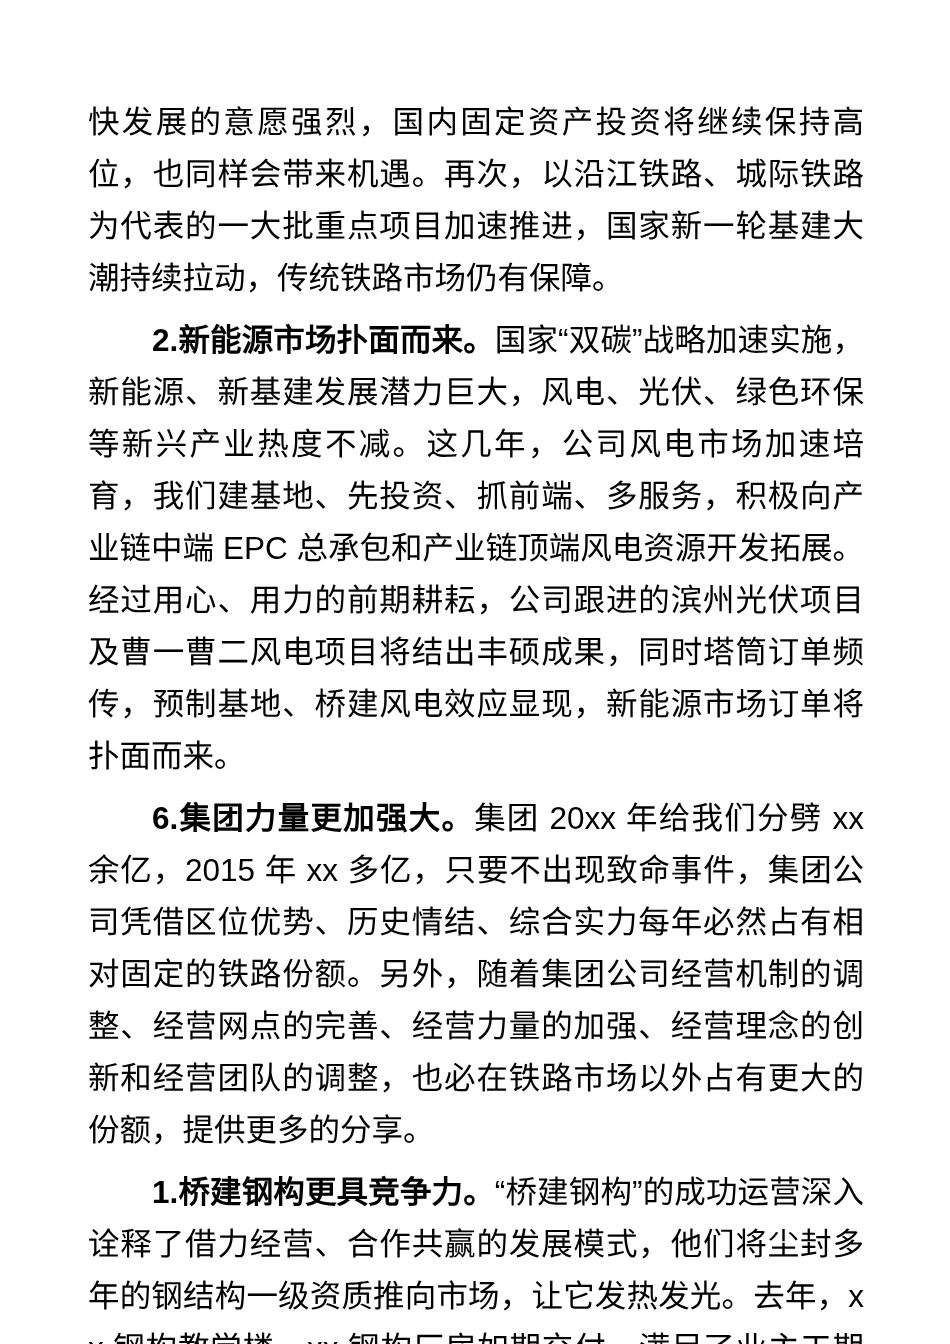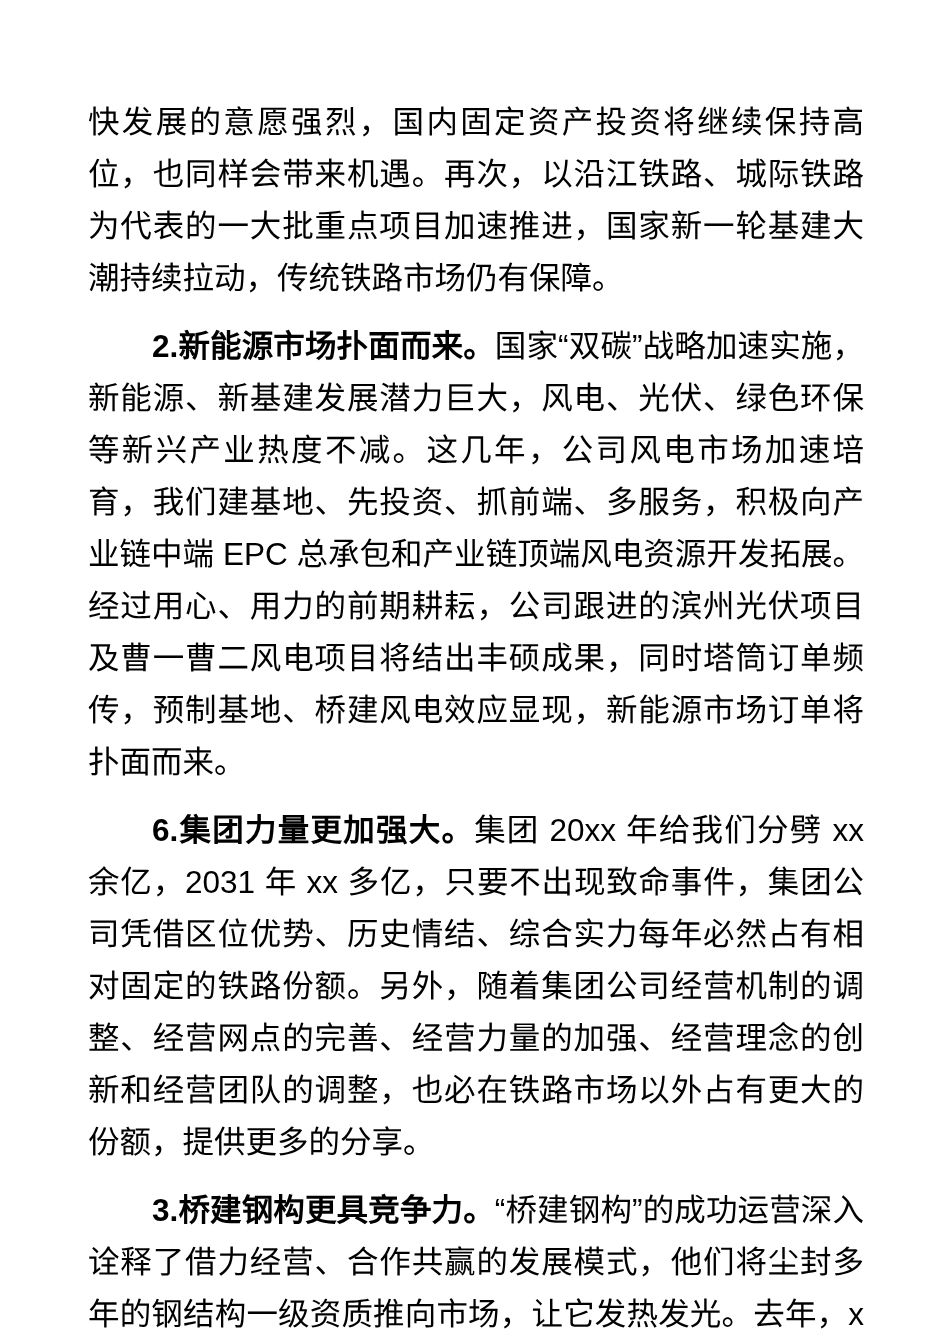--- a/index.html
+++ b/index.html
@@ -39,21 +39,21 @@
     color: #000000;
     text-align: justify;
     text-justify: inter-character;
     text-align-last: left;
     letter-spacing: 0px;
     word-break: break-all;
     margin: 0;
   }
 
   .para + .para {
-    margin-top: 16px;   
+    margin-top: 10px;   
   }
 
   .para.indent {
     text-indent: 64px;
   }
 
   
   .lead {
     font-weight: bold;
   }
@@ -61,18 +61,18 @@
 </head>
 <body>
 
 <div id="page" style="background: rgb(255, 255, 255);">
   <div id="doc-body" style="color: rgb(0, 0, 0);">
 
     <p class="para"><span>快发展的意愿强烈，国内固定资产投资将继续保持高位，也同样会带来机遇。再次，以沿江铁路、城际铁路为代表的一大批重点项目加速推进，国家新一轮基建大潮持续拉动，传统铁路市场仍有保障。</span></p>
 
     <p class="para indent"><span class="lead">2.新能源市场扑面而来。</span><span>国家“双碳”战略加速实施，新能源、新基建发展潜力巨大，风电、光伏、绿色环保等新兴产业热度不减。这几年，公司风电市场加速培育，我们建基地、先投资、抓前端、多服务，积极向产业链中端 EPC 总承包和产业链顶端风电资源开发拓展。经过用心、用力的前期耕耘，公司跟进的滨州光伏项目及曹一曹二风电项目将结出丰硕成果，同时塔筒订单频传，预制基地、桥建风电效应显现，新能源市场订单将扑面而来。</span></p>
 
-    <p class="para indent"><span class="lead">6.集团力量更加强大。</span><span>集团 20xx 年给我们分劈 xx 余亿，2031 年 xx 多亿，只要不出现致命事件，集团公司凭借区位优势、历史情结、综合实力每年必然占有相对固定的铁路份额。另外，随着集团公司经营机制的调整、经营网点的完善、经营力量的加强、经营理念的创新和经营团队的调整，也必在铁路市场以外占有更大的份额，提供更多的分享。</span></p>
+    <p class="para indent"><span class="lead">6.集团力量更加强大。</span><span>集团 20xx 年给我们分劈 xx 余亿，2015 年 xx 多亿，只要不出现致命事件，集团公司凭借区位优势、历史情结、综合实力每年必然占有相对固定的铁路份额。另外，随着集团公司经营机制的调整、经营网点的完善、经营力量的加强、经营理念的创新和经营团队的调整，也必在铁路市场以外占有更大的份额，提供更多的分享。</span></p>
 
-    <p class="para indent"><span class="lead">3.桥建钢构更具竞争力。</span><span>“桥建钢构”的成功运营深入诠释了借力经营、合作共赢的发展模式，他们将尘封多年的钢结构一级资质推向市场，让它发热发光。去年，xx 钢构教学楼、xx 钢构厂房如期交付，满足了业主工期节点，填补了公司多年钢结构施工的业绩空白。去年，我们还承揽了 xx 县 xx 智慧产业园（EPC）x 亿房建钢结构项目，钢结构业务已成为了公司新的经济增长点，并冲出岛链，走向 xx。我们还要继续借力经营、抱团取暖，让钢构走向深海，到有鱼的地方撒网，到远洋进行捕捞。</span></p>
+    <p class="para indent"><span class="lead">1.桥建钢构更具竞争力。</span><span>“桥建钢构”的成功运营深入诠释了借力经营、合作共赢的发展模式，他们将尘封多年的钢结构一级资质推向市场，让它发热发光。去年，xx 钢构教学楼、xx 钢构厂房如期交付，满足了业主工期节点，填补了公司多年钢结构施工的业绩空白。去年，我们还承揽了 xx 县 xx 智慧产业园（EPC）x 亿房建钢结构项目，钢结构业务已成为了公司新的经济增长点，并冲出岛链，走向 xx。我们还要继续借力经营、抱团取暖，让钢构走向深海，到有鱼的地方撒网，到远洋进行捕捞。</span></p>
 
   </div>
 </div>
 
 </body></html>

